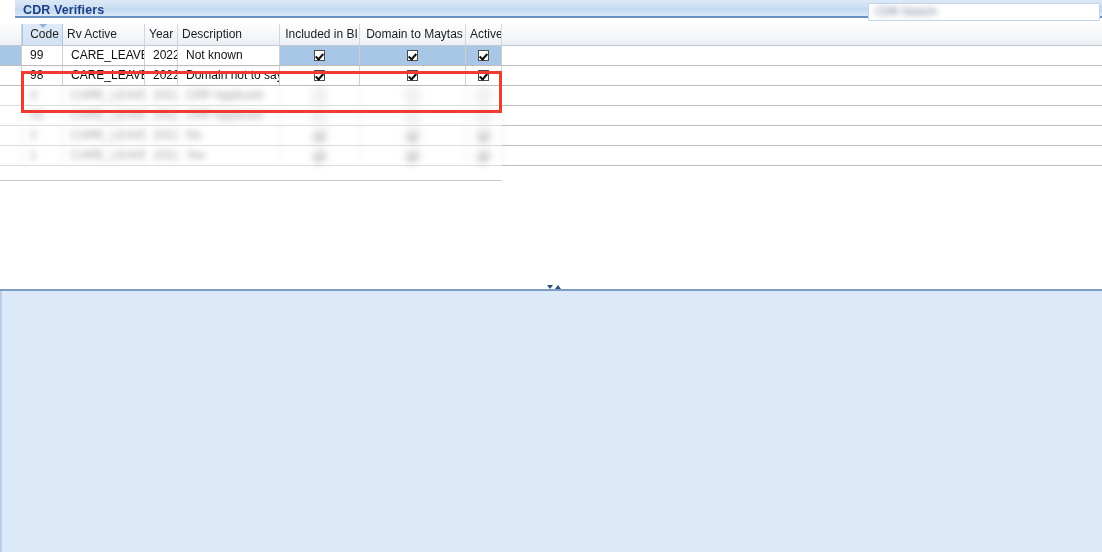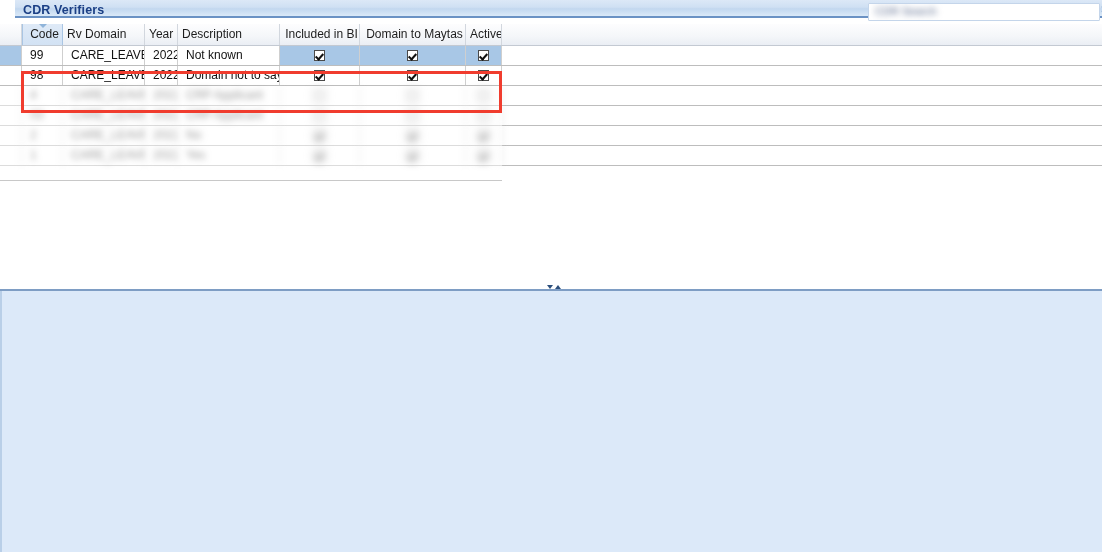--- a/index.html
+++ b/index.html
@@ -243,21 +243,21 @@
       <path d="M2.5 3 L7 7 L11.5 3" fill="none" stroke="#4a73a8" stroke-width="1.6" stroke-linecap="round" stroke-linejoin="round"></path>
       <path d="M2.5 7.2 L7 11.2 L11.5 7.2" fill="none" stroke="#4a73a8" stroke-width="1.6" stroke-linecap="round" stroke-linejoin="round"></path>
     </svg>
   </div>
 </div>
 
 <div class="grid">
   <div class="grid-header" id="grid-header">
       <div class="hcell indicator" style="left: 0px; width: 22px;"><span></span></div>
       <div class="hcell sorted" style="left: 22px; width: 41px;"><span>Code</span><span class="sortglyph"></span></div>
-      <div class="hcell" style="left: 63px; width: 82px;"><span>Rv Domain</span></div>
+      <div class="hcell" style="left: 63px; width: 82px;"><span>Rv Active</span></div>
       <div class="hcell" style="left: 145px; width: 33px;"><span>Year</span></div>
       <div class="hcell" style="left: 178px; width: 102px;"><span>Description</span></div>
       <div class="hcell" style="left: 280px; width: 80px; text-align: center;"><span>Included in BI</span></div>
       <div class="hcell" style="left: 360px; width: 106px; text-align: center;"><span>Domain to Maytas</span></div>
       <div class="hcell" style="left: 466px; width: 36px; "><span>Active</span></div>
       <div class="hcell filler" style="left: 502px; width: 600px;"><span></span></div>
     </div>
   <div id="grid-body">
       <div class="grow selected" style="top: 22px;">
         <div class="gcell ind" style="left: 0px; width: 22px;"></div>

